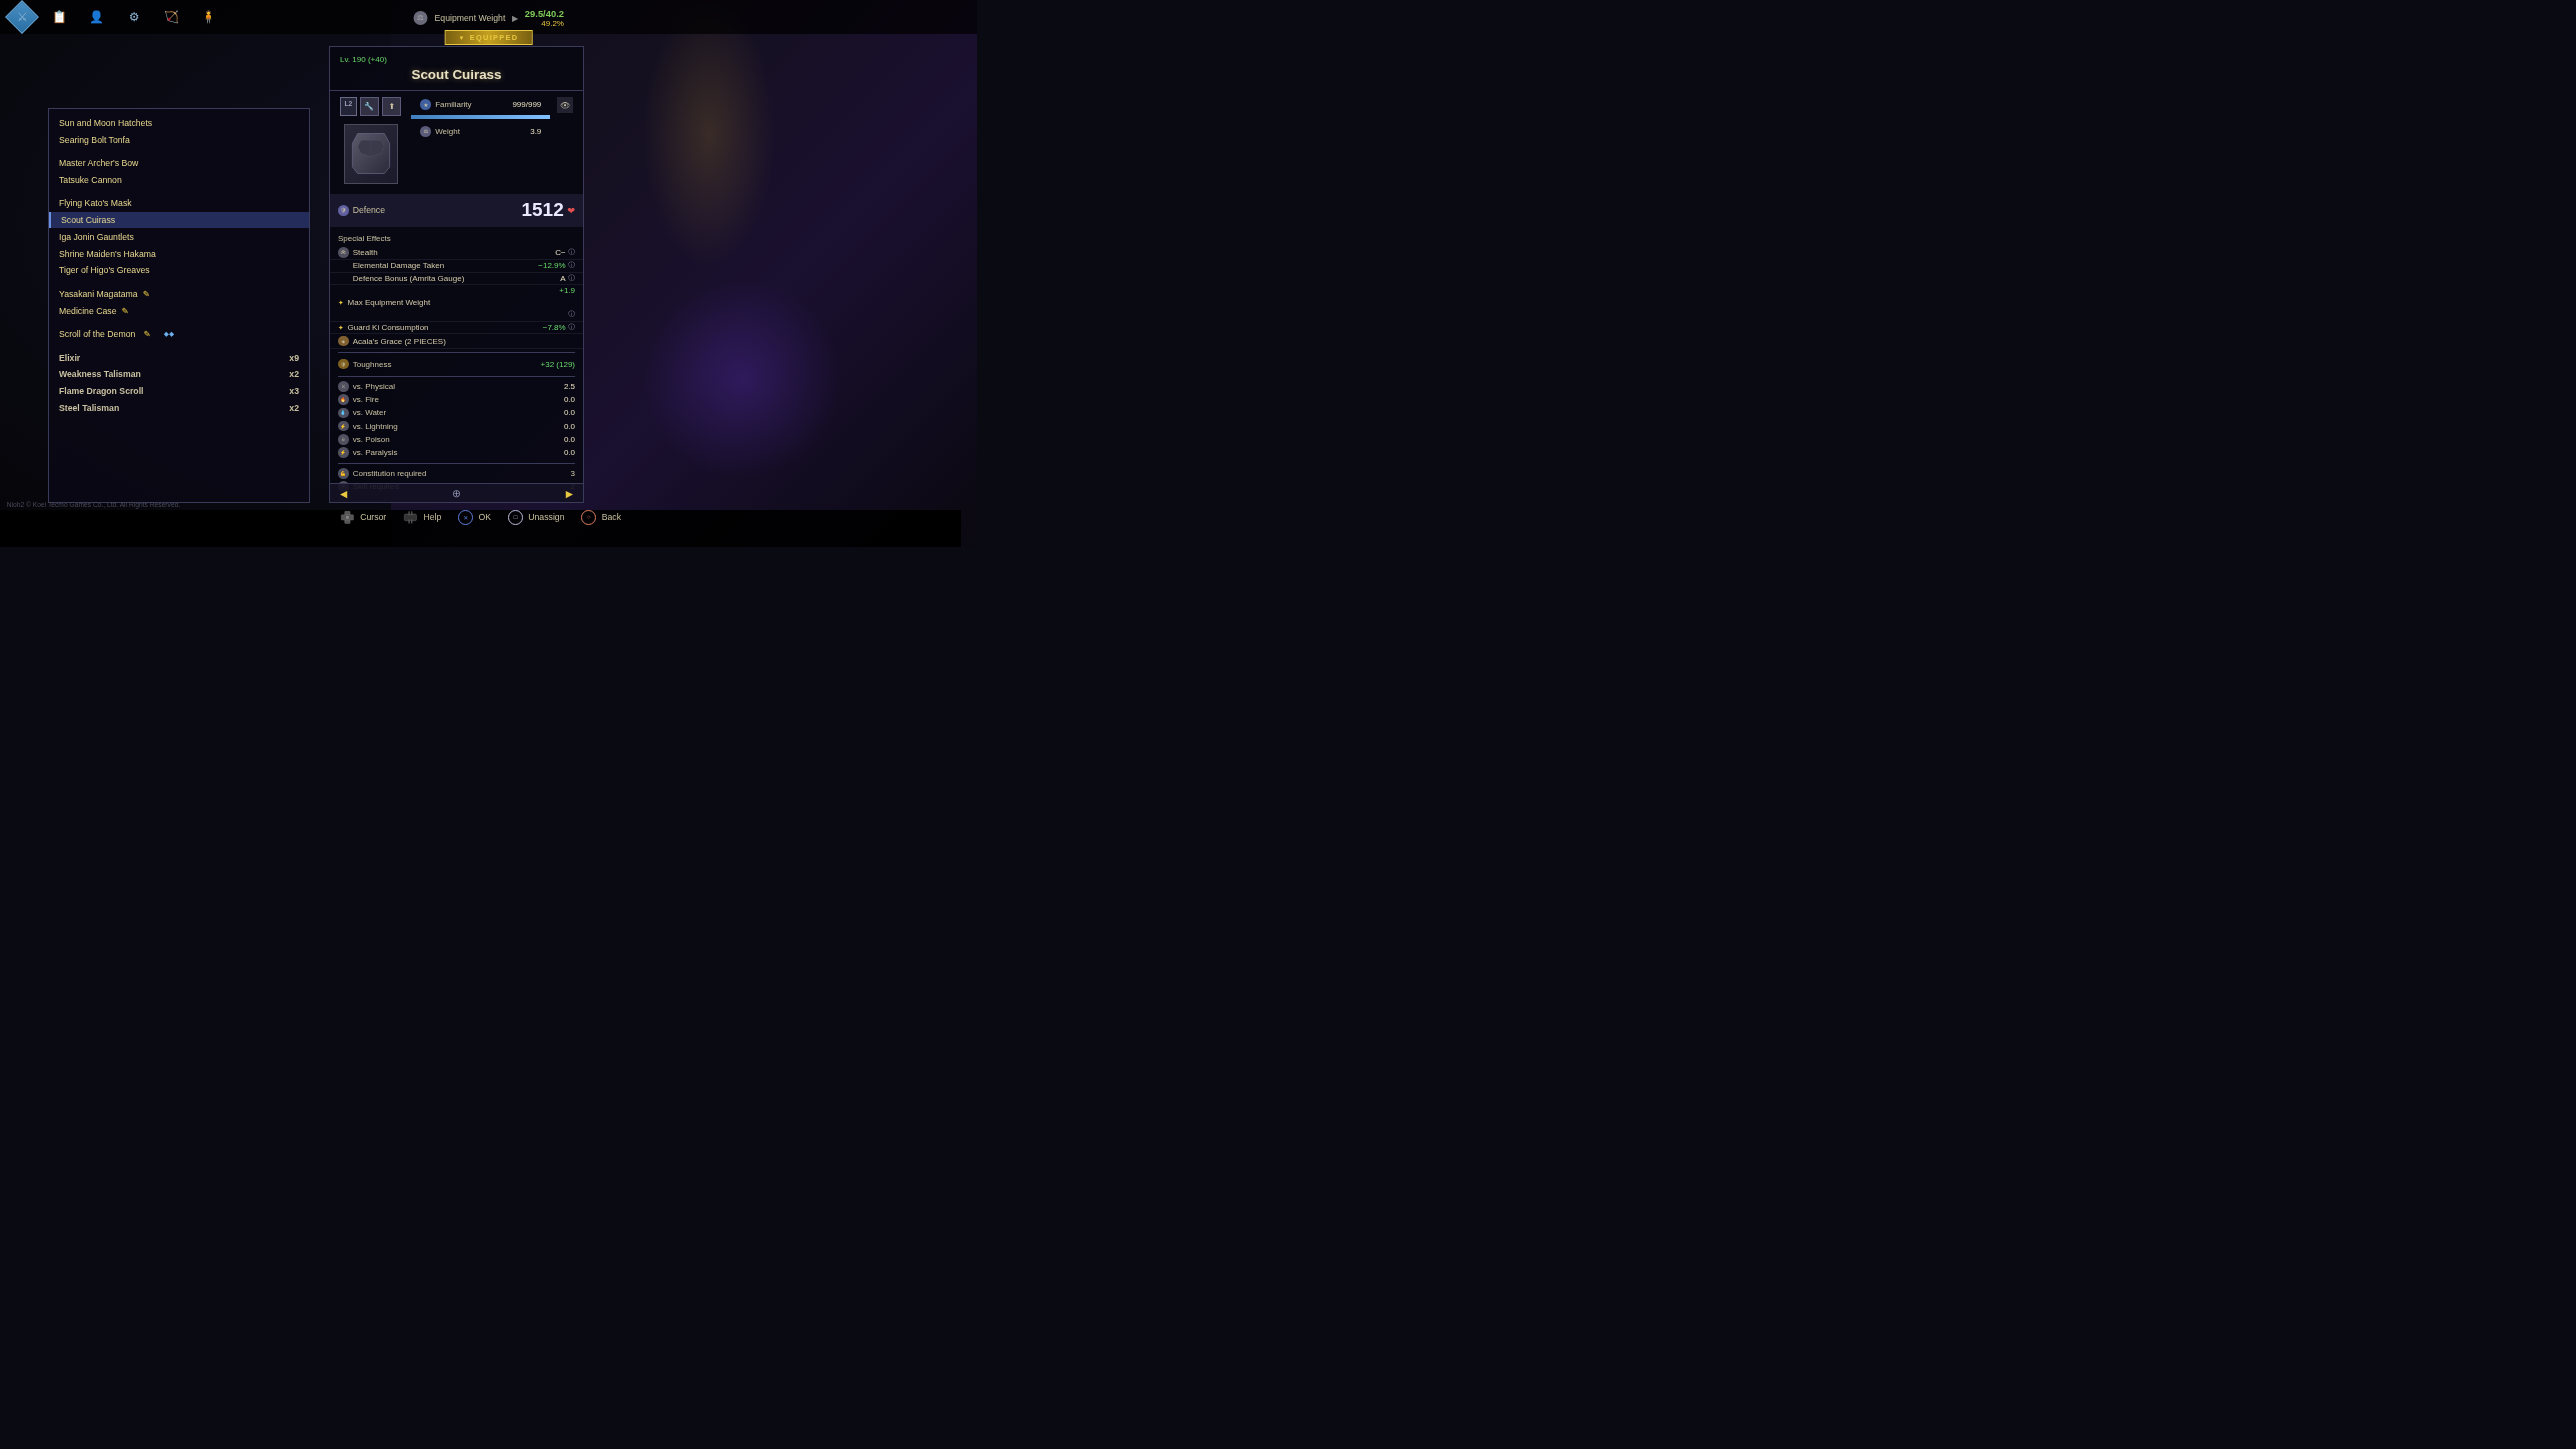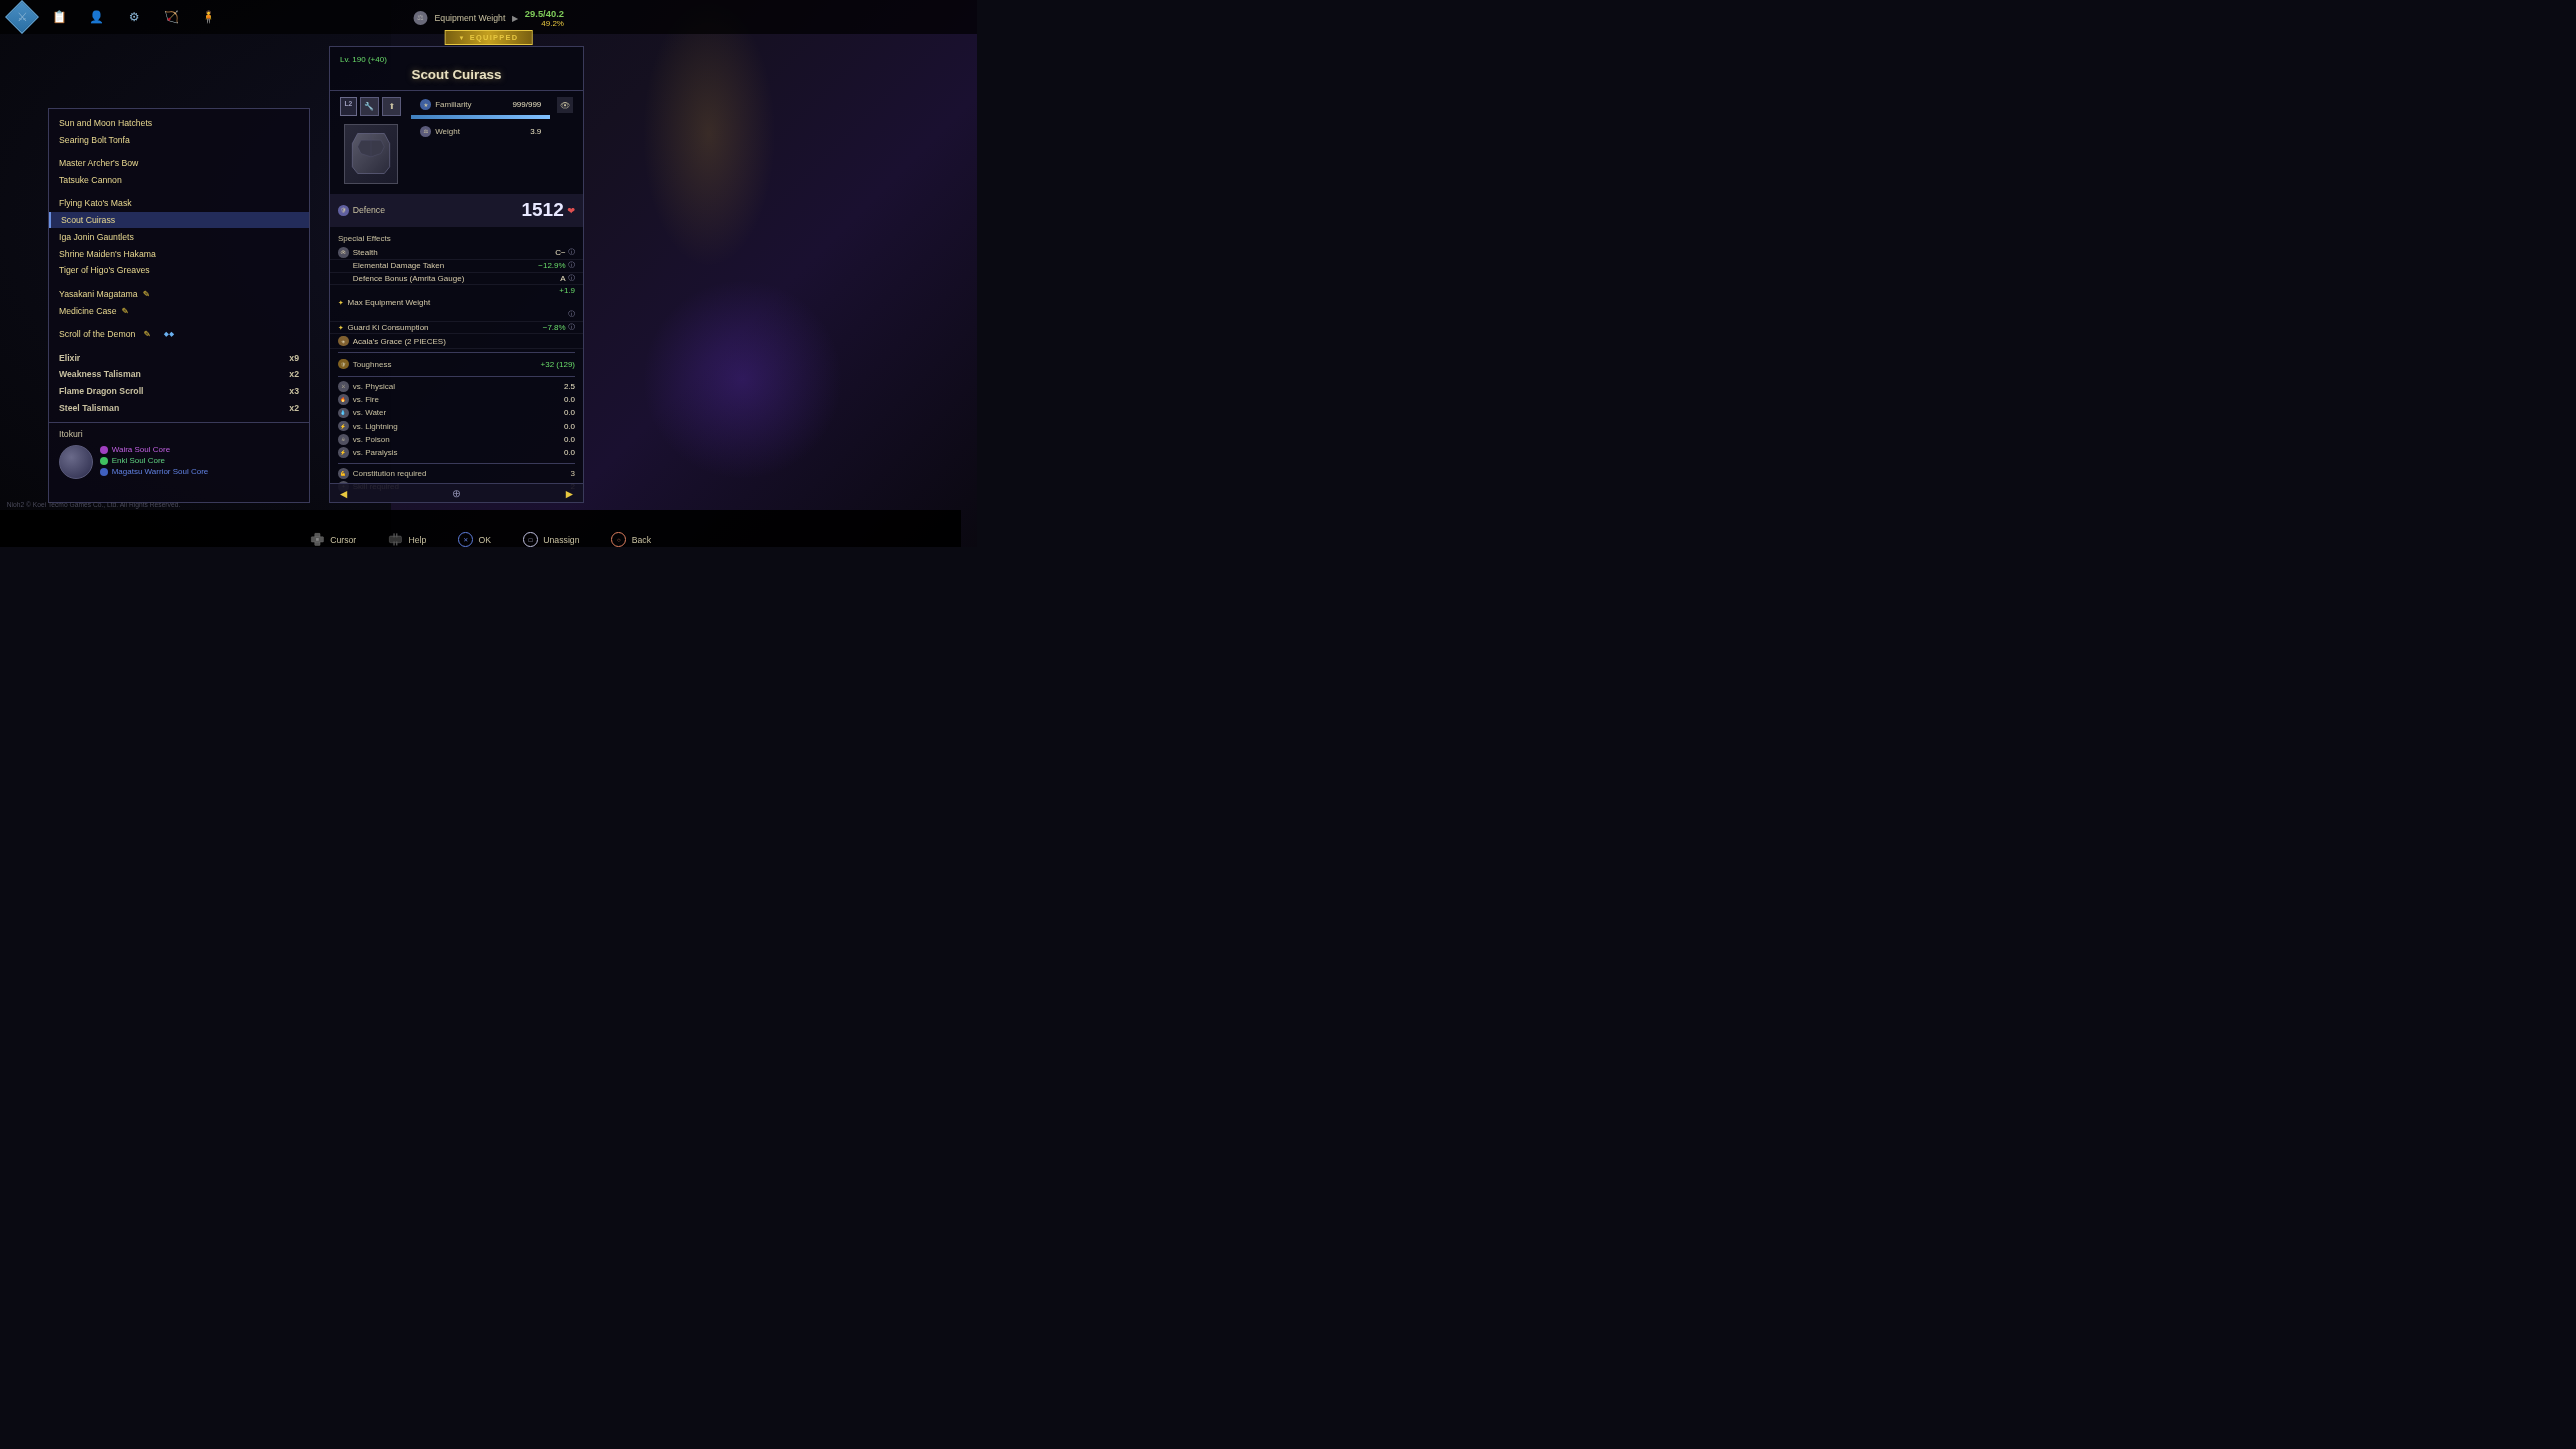--- a/index.html
+++ b/index.html
@@ -527,23 +527,23 @@
 
     
     .bottom-bar {
       position: absolute;
       bottom: 0;
       left: 0;
       right: 16px;
       height: 37px;
       background: rgba(0, 0, 0, 0.92);
       display: flex;
-      align-items: flex-end;
+      align-items: flex-start;
       justify-content: center;
-      gap: 32px;
+      gap: 17px;
       z-index: 20;
     }
 
     .control-hint {
       display: flex;
       align-items: center;
       gap: 5.4px;
       font-size: 8.7px;
       color: #c8c0a0;
     }
@@ -715,40 +715,20 @@
       </div>
     </div>
     <div class="equip-item consumable">
       <div class="equip-item-row">
         <span>Steel Talisman</span>
         <span class="equip-qty">x2</span>
       </div>
     </div>
   </div>
 
-  <div class="itokuri-section">
-    <div class="itokuri-title">Itokuri</div>
-    <div class="itokuri-row">
-      <div class="itokuri-orb"></div>
-      <div class="soul-cores">
-        <div class="soul-core-item">
-          <div class="soul-dot-purple"></div>
-          <span class="soul-name-purple">Waira Soul Core</span>
-        </div>
-        <div class="soul-core-item">
-          <div class="soul-dot-green"></div>
-          <span class="soul-name-green">Enki Soul Core</span>
-        </div>
-        <div class="soul-core-item">
-          <div class="soul-dot-blue"></div>
-          <span class="soul-name-blue">Magatsu Warrior Soul Core</span>
-        </div>
-      </div>
-    </div>
-  </div>
 </div>
 
 <div class="detail-panel">
 
   <div class="detail-header">
     <div class="item-level">
       <span>Lv. 190</span>
       <span style="color:#6adc6a;">(+40)</span>
     </div>
     <div class="item-name">Scout Cuirass</div>

